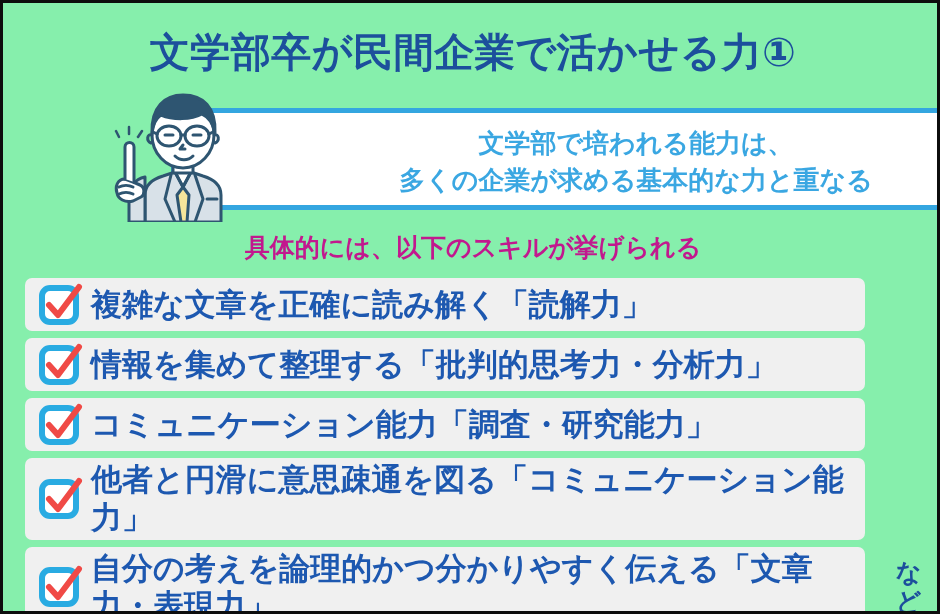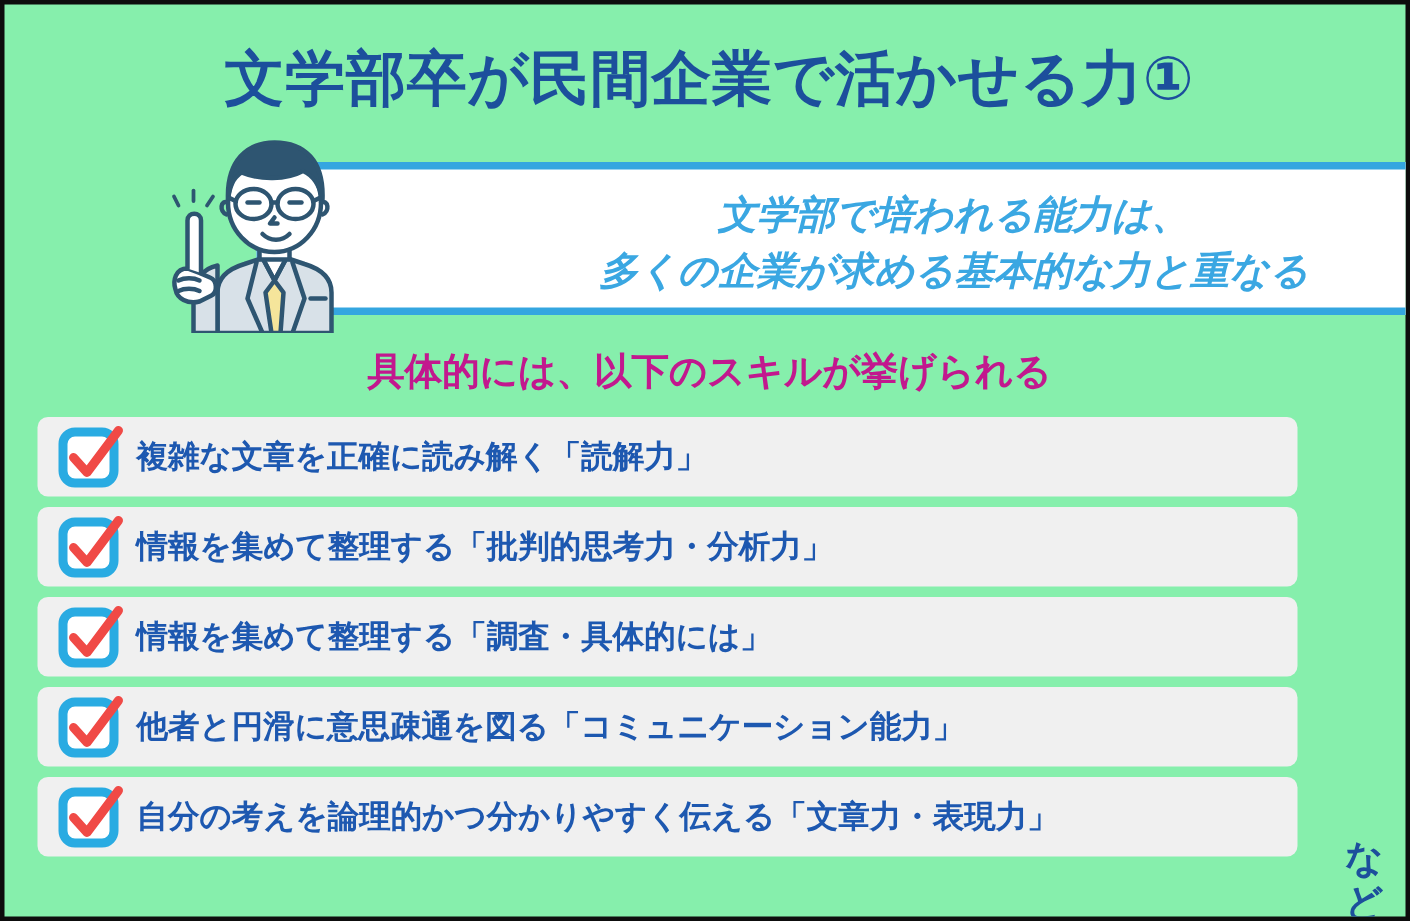--- a/index.html
+++ b/index.html
@@ -35,21 +35,20 @@
     white-space: nowrap;
   }
 
   
   .callout-wrap {
     position: absolute;
     top: 100px;
     left: 100px;
     width: 760px;
     height: 112px;
-    font-style: italic;
   }
   .callout-box {
     position: absolute;
     left: 68px;
     top: 5px;
     width: 776px;
     height: 102px;
     box-sizing: border-box;
     border: 5px solid #34A6E0;
     background: #ffffff;
@@ -110,21 +109,21 @@
   .checkbox {
     flex: 0 0 auto;
     width: 42px;
     height: 42px;
     position: relative;
     margin-right: 10px;
   }
   .checkbox svg { display: block; overflow: visible; }
   .skill-text {
     color: #1D58B0;
-    font-size: 21px;
+    font-size: 31px;
     font-weight: 700;
     line-height: 1.22;
     letter-spacing: 0px;
   }
 
   
   .nado {
     position: absolute;
     right: 16px;
     bottom: 10px;
@@ -237,21 +236,21 @@
       <span class="skill-text">情報を集めて整理する「批判的思考力・分析力」</span>
     </div>
 
     <div class="skill-row">
       <span class="checkbox">
         <svg viewBox="0 0 42 42" width="42" height="42" xmlns="http://www.w3.org/2000/svg">
           <rect x="3" y="4" width="34" height="34" rx="8" ry="8" fill="#FFFFFF" stroke="#29ABE2" stroke-width="6"></rect>
           <path d="M10 21 L19 31 L40 3" fill="none" stroke="#F04A46" stroke-width="6" stroke-linecap="round" stroke-linejoin="round"></path>
         </svg>
       </span>
-      <span class="skill-text">情報を集めて整理する「調査・具体的には」</span>
+      <span class="skill-text">コミュニケーション能力「調査・研究能力」</span>
     </div>
 
     <div class="skill-row">
       <span class="checkbox">
         <svg viewBox="0 0 42 42" width="42" height="42" xmlns="http://www.w3.org/2000/svg">
           <rect x="3" y="4" width="34" height="34" rx="8" ry="8" fill="#FFFFFF" stroke="#29ABE2" stroke-width="6"></rect>
           <path d="M10 21 L19 31 L40 3" fill="none" stroke="#F04A46" stroke-width="6" stroke-linecap="round" stroke-linejoin="round"></path>
         </svg>
       </span>
       <span class="skill-text">他者と円滑に意思疎通を図る「コミュニケーション能力」</span>

